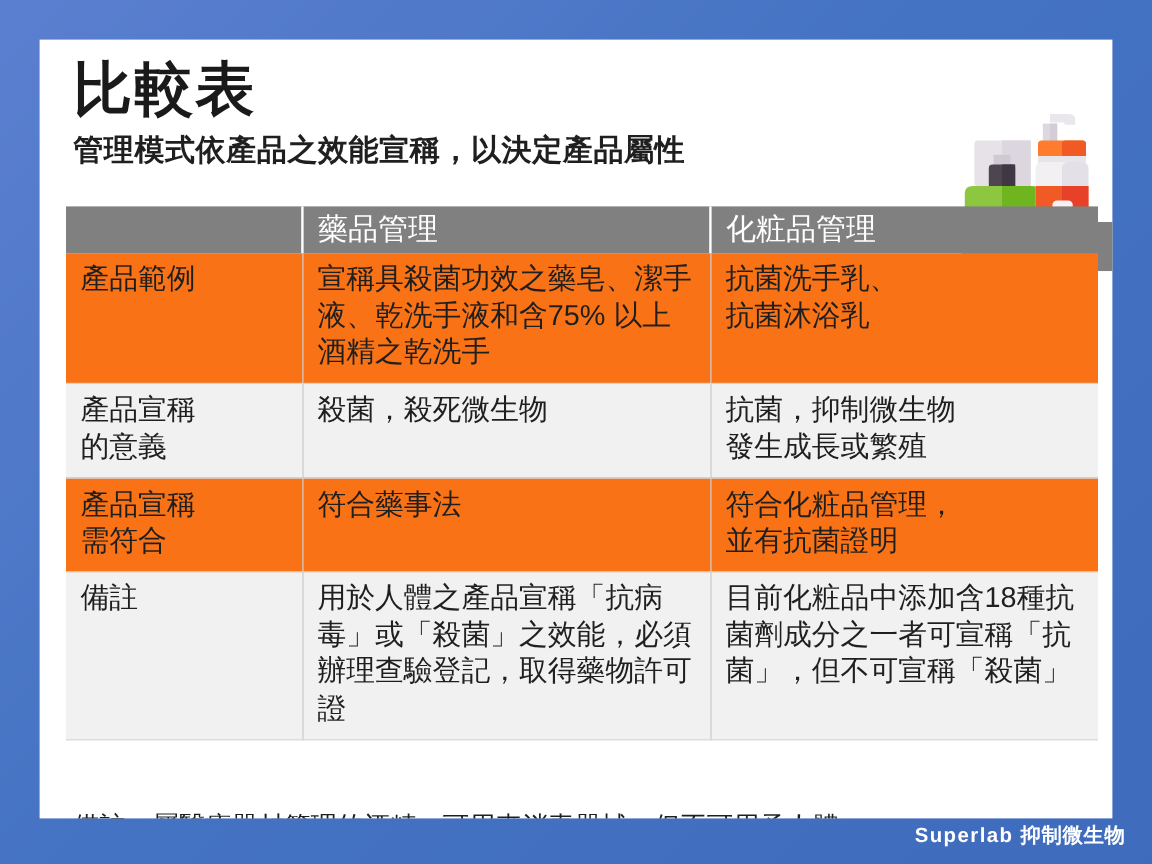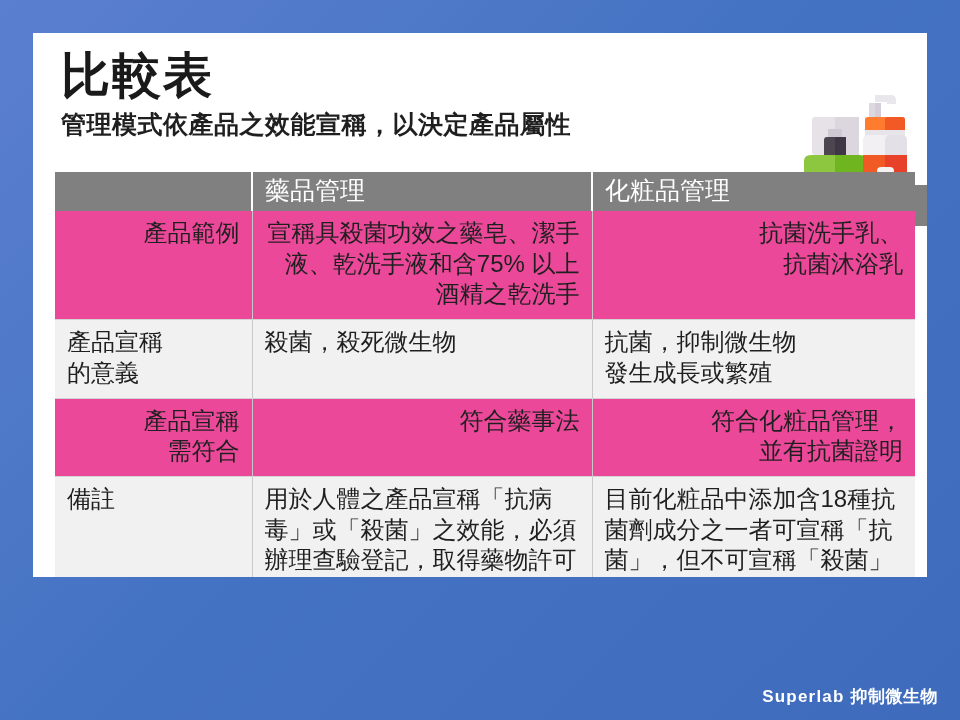--- a/index.html
+++ b/index.html
@@ -17,21 +17,21 @@
     position: absolute;
     inset: 0;
     background: linear-gradient(135deg, #5b7fd0 0%, #4573c3 45%, #3f6bbd 100%);
   }
   
   #card {
     position: absolute;
     left: 33px;
     top: 33px;
     width: 894px;
-    height: 544px;
+    height: 649px;
     background: #ffffff;
     overflow: hidden;
   }
 
   
   #title-block {
     position: absolute;
     left: 28px;
     top: 16px;
   }
@@ -95,21 +95,21 @@
     font-size: 24px;
     color: #1f1f1f;
     vertical-align: top;
     padding: 7px 12px 9px 12px;
     line-height: 1.28;
     border-right: 1px solid #c8c8c8;
     border-bottom: 1px solid #d4d4d4;
   }
   table#cmp td:last-child { border-right: none; }
   table#cmp tr.shaded td { background: #f1f1f1; }
-  table#cmp tr.plain td { background: #ec4899; text-align: right; }
+  table#cmp tr.plain td { background: #f97316; }
   table#cmp td.label { color: #1f1f1f; }
 
   
   #footnote {
     position: absolute;
     left: 28px;
     top: 641px;
     font-size: 22px;
     color: #1f1f1f;
     white-space: nowrap;

